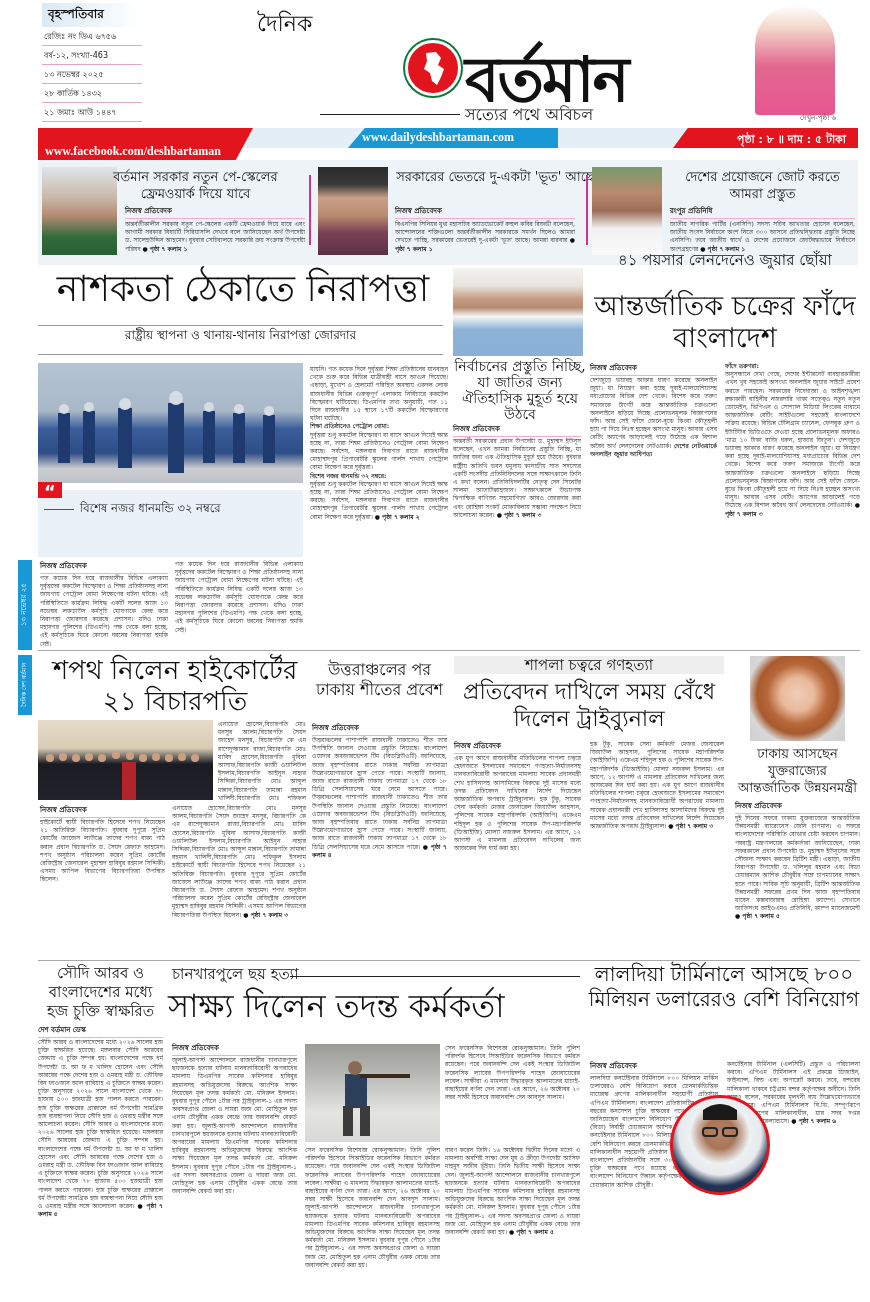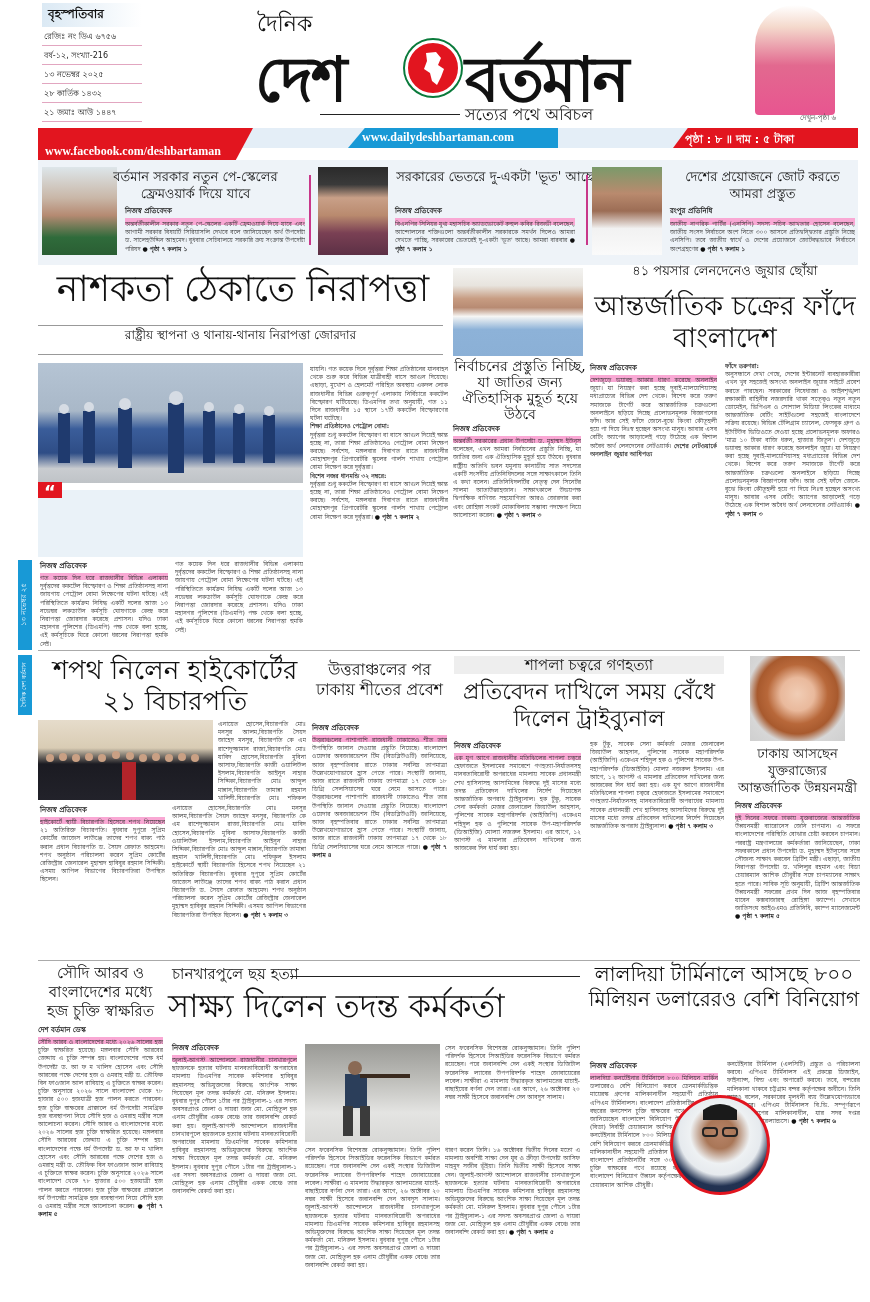--- a/index.html
+++ b/index.html
@@ -1,55 +1,54 @@
 <!DOCTYPE html>
 <html><head>
 <meta charset="utf-8">
 <style>
 *{box-sizing:border-box;margin:0;padding:0}
 html,body{width:870px;height:1302px;overflow:hidden;background:#fff}
 body{font-family:"DejaVu Sans",sans-serif;color:#222;position:relative}
 .abs{position:absolute}
 .bt{font-size:6px;line-height:8.2px;color:#333;text-align:justify;overflow:hidden}
-.by{font-size:7px;font-weight:bold;color:#222;border-bottom:7px solid #f9a8d4;padding-bottom:1px;margin-bottom:4px}
+.by{font-size:7px;font-weight:bold;color:#222;border-bottom:1px solid #f9a8d4;padding-bottom:1px;margin-bottom:4px}
 .cont{font-weight:bold;color:#111}
 .hl{font-family:"DejaVu Serif",serif;color:#111;text-align:center;line-height:1.15}
 .img{position:absolute;overflow:hidden}
 .rule{position:absolute;background:#999}
 
 .datebox{position:absolute;left:42px;top:3px;width:100px}
 .dayname{background:linear-gradient(90deg,#dbe9f4,#fff);font-size:12px;font-weight:bold;padding:2px 6px;color:#111}
 .dline{font-size:8px;padding:3px 2px 2px;border-bottom:1px solid #e2a6c0;color:#222}
 .logo{position:absolute;left:255px;top:2px;width:360px;height:120px}
 .url-bar{position:absolute;top:128px;left:38px;width:820px;height:20px;background:#e4eef7}
 .fb{position:absolute;left:0;top:0;height:20px;width:215px;background:#e2151f;color:#ffffff;font-family:"Liberation Serif",serif;font-weight:bold;font-size:12px;padding:16px 7px;clip-path:polygon(0 0,100% 0,92% 100%,0 100%)}
 .web{position:absolute;left:310px;top:0;height:20px;width:210px;background:#1899d6;color:#fff;font-family:"Liberation Serif",serif;font-weight:bold;font-size:12px;padding:2px 14px;clip-path:polygon(8% 0,100% 0,100% 100%,0 100%)}
-.price{position:absolute;left:635px;top:0;height:20px;width:185px;background:#e2151f;color:#fff;font-size:11px;font-weight:bold;padding:3px 12px;clip-path:polygon(8% 0,100% 0,100% 100%,0 100%)}
+.price{position:absolute;left:635px;top:0;height:20px;width:185px;background:#e2151f;color:#fff;font-size:11px;font-weight:bold;padding:3px 12px;text-align:right;clip-path:polygon(8% 0,100% 0,100% 100%,0 100%)}
 .topband{position:absolute;left:38px;top:160px;width:820px;height:105px;background:#eef3f8}
 .tb-title{font-family:"DejaVu Serif",serif;font-size:13px;text-align:center;line-height:17px;color:#111}
 .quote-box{position:absolute;left:38px;top:490px;width:265px;height:67px;background:#eaf2f8}
 .qline{font-size:11.5px;font-family:"DejaVu Serif",serif;color:#222;display:flex;align-items:center;height:18px}
 .qline:before{content:"";display:inline-block;width:30px;height:1px;background:#555;margin:0 6px}
 .sidebar-tab{position:absolute;left:18px;background:#1899d6;color:#fff;font-size:7px;width:14px;writing-mode:vertical-rl;transform:rotate(180deg);text-align:center;padding:3px 0}
 </style>
 </head>
 <body>
 
 <div class="datebox">
   <div class="dayname">বৃহস্পতিবার</div>
   <div class="dline">রেজিঃ নং ডিএ ৬৭৫৬</div>
-  <div class="dline">বর্ষ-১২, সংখ্যা-216</div>
+  <div class="dline">বর্ষ-১২, সংখ্যা-463</div>
   <div class="dline">১৩ নভেম্বর ২০২৫</div>
   <div class="dline">২৮ কার্তিক ১৪৩২</div>
   <div class="dline">২১ জমাঃ আউ ১৪৪৭</div>
 </div>
 
 <div class="logo">
   <div class="abs" style="left:2px;top:4px;font-size:22px;font-family:'DejaVu Serif',serif;color:#111">দৈনিক</div>
-  <div class="abs" style="left:0;top:30px;font-size:62px;font-weight:bold;color:#111;letter-spacing:-2px">দেশ</div>
   <div class="abs" style="left:150px;top:38px;width:56px;height:56px;border-radius:50%;background:#e2151f;border:3px solid #fff;box-shadow:0 0 0 2px #0a7a3b">
     <svg width="50" height="50" viewBox="0 0 50 50">
         <path d="M18 10 L28 9 L33 15 L30 22 L36 26 L33 34 L29 42 L24 38 L22 30 L16 26 L19 18 Z" fill="#fff"></path>
       </svg>
   </div>
   <div class="abs" style="left:210px;top:30px;font-size:62px;font-weight:bold;color:#111;letter-spacing:-2px">বর্তমান</div>
   <div class="abs" style="left:65px;top:112px;width:140px;height:1px;background:#222"></div>
   <div class="abs" style="left:210px;top:100px;font-size:16px;font-family:'DejaVu Serif',serif;color:#111">সত্যের পথে অবিচল</div>
 </div>
 
@@ -110,20 +109,21 @@
         <circle cx="138" cy="35" r="7"></circle>
         <circle cx="171" cy="44" r="5"></circle>
         <circle cx="201" cy="46" r="5"></circle>
         <circle cx="231" cy="48" r="5"></circle>
       </g>
     </svg>
 </div>
 <div class="quote-box">
   <div class="abs" style="left:0;top:-8px;width:24px;height:16px;background:#e2151f;color:#fff;font-size:18px;font-weight:bold;text-align:center;line-height:20px">“</div>
   <div style="padding-top:10px">
+    <div class="qline">বিশেষ নজর ধানমন্ডি ৩২ নম্বরে</div>
   </div>
 </div>
 
 <div class="sidebar-tab" style="top:560px;height:90px">১৩ নভেম্বর ২৫</div>
 
 <div class="abs by" style="left:40px;top:560px;width:128px">নিজস্ব প্রতিবেদক</div>
 <div class="abs bt" style="left:40px;top:574px;width:128px;height:72px">গত কয়েক দিন ধরে রাজধানীর বিভিন্ন এলাকায় দুর্বৃত্তদের ককটেল বিস্ফোরণ ও শিক্ষা প্রতিষ্ঠানসহ নানা জায়গায় পেট্রোল বোমা নিক্ষেপের ঘটনা ঘটছে। এই পরিস্থিতিতে কার্যক্রম নিষিদ্ধ একটি দলের আজ ১৩ নভেম্বর লকডাউন কর্মসূচি ঘোষণাকে কেন্দ্র করে নিরাপত্তা জোরদার করেছে প্রশাসন। যদিও ঢাকা মহানগর পুলিশের (ডিএমপি) পক্ষ থেকে বলা হচ্ছে, এই কর্মসূচিকে ঘিরে কোনো ধরনের নিরাপত্তা হুমকি নেই।</div>
 <div class="abs bt" style="left:175px;top:560px;width:128px;height:86px">গত কয়েক দিন ধরে রাজধানীর বিভিন্ন এলাকায় দুর্বৃত্তদের ককটেল বিস্ফোরণ ও শিক্ষা প্রতিষ্ঠানসহ নানা জায়গায় পেট্রোল বোমা নিক্ষেপের ঘটনা ঘটছে। এই পরিস্থিতিতে কার্যক্রম নিষিদ্ধ একটি দলের আজ ১৩ নভেম্বর লকডাউন কর্মসূচি ঘোষণাকে কেন্দ্র করে নিরাপত্তা জোরদার করেছে প্রশাসন। যদিও ঢাকা মহানগর পুলিশের (ডিএমপি) পক্ষ থেকে বলা হচ্ছে, এই কর্মসূচিকে ঘিরে কোনো ধরনের নিরাপত্তা হুমকি নেই।</div>
 <div class="abs bt" style="left:310px;top:365px;width:138px;height:280px">
   <span>যায়নি। গত কয়েক দিনে দুর্বৃত্তরা শিক্ষা প্রতিষ্ঠানের যানবাহন থেকে শুরু করে বিভিন্ন যাত্রীবাহী বাসে আগুন দিয়েছে। এছাড়া, মুখোশ ও হেলমেট পরিহিত অবস্থায় একদল লোক রাজধানীর বিভিন্ন গুরুত্বপূর্ণ এলাকায় নির্বিচারে ককটেল বিস্ফোরণ ঘটিয়েছে। ডিএমপির তথ্য অনুযায়ী, গত ১১ দিনে রাজধানীর ১৫ স্থানে ১৭টি ককটেল বিস্ফোরণের ঘটনা ঘটেছে।</span><br>
@@ -131,21 +131,21 @@
   <span>দুর্বৃত্তরা শুধু ককটেল বিস্ফোরণ বা বাসে আগুন দিয়েই ক্ষান্ত হচ্ছে না, তারা শিক্ষা প্রতিষ্ঠানেও পেট্রোল বোমা নিক্ষেপ করছে। সর্বশেষ, মঙ্গলবার দিবাগত রাতে রাজধানীর মোহাম্মদপুর প্রিপারেটরি স্কুলের গার্লস শাখায় পেট্রোল বোমা নিক্ষেপ করে দুর্বৃত্তরা।</span><br>
   <b>বিশেষ নজর ধানমন্ডি ৩২ নম্বরে:</b><br>
   <span>দুর্বৃত্তরা শুধু ককটেল বিস্ফোরণ বা বাসে আগুন দিয়েই ক্ষান্ত হচ্ছে না, তারা শিক্ষা প্রতিষ্ঠানেও পেট্রোল বোমা নিক্ষেপ করছে। সর্বশেষ, মঙ্গলবার দিবাগত রাতে রাজধানীর মোহাম্মদপুর প্রিপারেটরি স্কুলের গার্লস শাখায় পেট্রোল বোমা নিক্ষেপ করে দুর্বৃত্তরা।</span> <span class="cont">● পৃষ্ঠা ৭ কলাম ২</span>
 </div>
 
 <div class="img" style="left:453px;top:268px;width:130px;height:88px;background:linear-gradient(180deg,#f3f3f1 0%,#e8e4de 20%,#c79c82 35%,#b88b73 45%,#f6f6f4 55%,#8db2d8 70%,#8bb0d6 100%)"></div>
 <div class="abs hl" style="left:450px;top:358px;width:140px;font-size:14px">নির্বাচনের প্রস্তুতি নিচ্ছি, যা জাতির জন্য ঐতিহাসিক মুহূর্ত হয়ে উঠবে</div>
 <div class="abs by" style="left:453px;top:423px;width:128px">নিজস্ব প্রতিবেদক</div>
 <div class="abs bt" style="left:453px;top:437px;width:128px;height:210px"><span>অন্তর্বর্তী সরকারের প্রধান উপদেষ্টা ড. মুহাম্মদ ইউনূস বলেছেন, এখন আমরা নির্বাচনের প্রস্তুতি নিচ্ছি, যা জাতির জন্য এক ঐতিহাসিক মুহূর্ত হয়ে উঠবে। বুধবার রাষ্ট্রীয় অতিথি ভবন যমুনায় কানাডীয় সাত সদস্যের একটি সংসদীয় প্রতিনিধিদলের সঙ্গে সাক্ষাৎকালে তিনি এ কথা বলেন। প্রতিনিধিদলটির নেতৃত্ব দেন সিনেটর সালমা আতাউল্লাহজান। সাক্ষাৎকালে উভয়পক্ষ দ্বিপাক্ষিক বাণিজ্য সহযোগিতা আরও জোরদার করা এবং রোহিঙ্গা সংকট মোকাবিলায় সম্ভাব্য পদক্ষেপ নিয়ে আলোচনা করেন।</span> <span class="cont">● পৃষ্ঠা ৭ কলাম ৩</span></div>
 
-<div class="abs hl" style="left:590px;top:264px;width:270px;font-size:13px">৪১ পয়সার লেনদেনেও জুয়ার ছোঁয়া</div>
+<div class="abs hl" style="left:590px;top:252px;width:270px;font-size:15px">৪১ পয়সার লেনদেনেও জুয়ার ছোঁয়া</div>
 <div class="abs hl" style="left:590px;top:290px;width:270px;font-size:27px;line-height:32px">আন্তর্জাতিক চক্রের ফাঁদে বাংলাদেশ</div>
 <div class="abs by" style="left:590px;top:362px;width:127px">নিজস্ব প্রতিবেদক</div>
 <div class="abs bt" style="left:590px;top:376px;width:127px;height:270px"><span>দেশজুড়ে ভয়াবহ আকার ধারণ করেছে অনলাইন জুয়া। যা নিয়ন্ত্রণ করা হচ্ছে দুবাই-মালয়েশিয়াসহ মধ্যপ্রাচ্যের বিভিন্ন দেশ থেকে। বিশেষ করে তরুণ সমাজকে টার্গেট করে আন্তর্জাতিক চক্রগুলো অনলাইনে ছড়িয়ে দিচ্ছে প্রলোভনমূলক বিজ্ঞাপনের ফাঁদ। আর সেই ফাঁদে জেনে-বুঝে কিংবা কৌতূহলী হয়ে পা দিয়ে নিঃস্ব হচ্ছেন অসংখ্য মানুষ। আবার এসব বেটিং অ্যাপের আড়ালেই গড়ে উঠেছে এক বিশাল অবৈধ অর্থ লেনদেনের নেটওয়ার্ক।</span> <b>দেশের নেটওয়ার্কে অনলাইন জুয়ার আধিপত্য</b></div>
 <div class="abs bt" style="left:725px;top:362px;width:135px;height:284px"><b>ফাঁদে তরুণরা:</b><br><span>অনুসন্ধানে দেখা গেছে, দেশের ইন্টারনেট ব্যবহারকারীরা এখন খুব সহজেই অসংখ্য অনলাইন জুয়ার সাইটে প্রবেশ করতে পারছেন। সরকারের নিষেধাজ্ঞা ও আইনশৃঙ্খলা রক্ষাকারী বাহিনীর নজরদারি থাকা সত্ত্বেও নতুন নতুন ডোমেইন, ভিপিএন ও সোশ্যাল মিডিয়া লিংকের মাধ্যমে আন্তর্জাতিক বেটিং সাইটগুলো সহজেই বাংলাদেশে সক্রিয় রয়েছে। বিভিন্ন টেলিগ্রাম চ্যানেল, ফেসবুক গ্রুপ ও ইউটিউব ভিডিওতে দেওয়া হচ্ছে প্রলোভনমূলক অফারও 'মাত্র ১০ টাকা বাজি ধরুন, হাজার জিতুন'।</span> <span>দেশজুড়ে ভয়াবহ আকার ধারণ করেছে অনলাইন জুয়া। যা নিয়ন্ত্রণ করা হচ্ছে দুবাই-মালয়েশিয়াসহ মধ্যপ্রাচ্যের বিভিন্ন দেশ থেকে। বিশেষ করে তরুণ সমাজকে টার্গেট করে আন্তর্জাতিক চক্রগুলো অনলাইনে ছড়িয়ে দিচ্ছে প্রলোভনমূলক বিজ্ঞাপনের ফাঁদ। আর সেই ফাঁদে জেনে-বুঝে কিংবা কৌতূহলী হয়ে পা দিয়ে নিঃস্ব হচ্ছেন অসংখ্য মানুষ। আবার এসব বেটিং অ্যাপের আড়ালেই গড়ে উঠেছে এক বিশাল অবৈধ অর্থ লেনদেনের নেটওয়ার্ক।</span> <span class="cont">● পৃষ্ঠা ৭ কলাম ৩</span></div>
 
 <div class="rule" style="left:38px;top:650px;width:822px;height:1px;background:#aaa"></div>
 
 <div class="sidebar-tab" style="top:655px;height:60px;font-size:6px">দৈনিক দেশ বর্তমান</div>
 <div class="abs hl" style="left:40px;top:655px;width:270px;font-size:26px;line-height:31px">শপথ নিলেন হাইকোর্টের ২১ বিচারপতি</div>
 <div class="img" style="left:38px;top:720px;width:175px;height:80px;background:linear-gradient(180deg,#e6dccb 0%,#d9ccb4 35%,#1b1b22 55%,#22222a 100%)">

